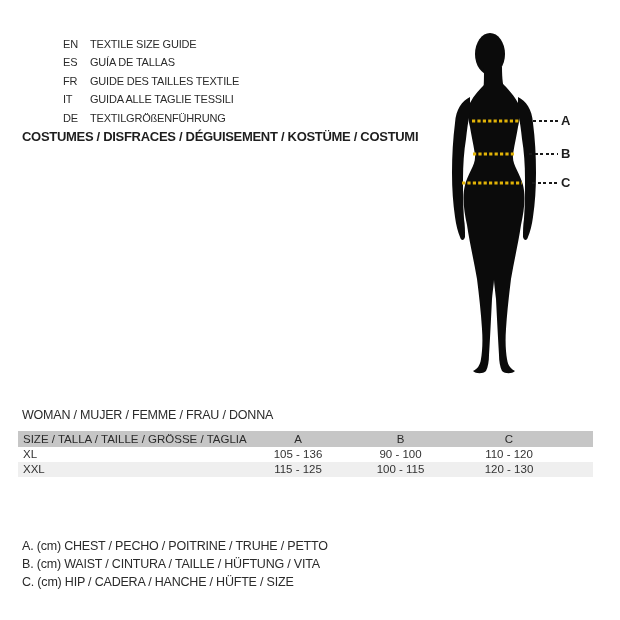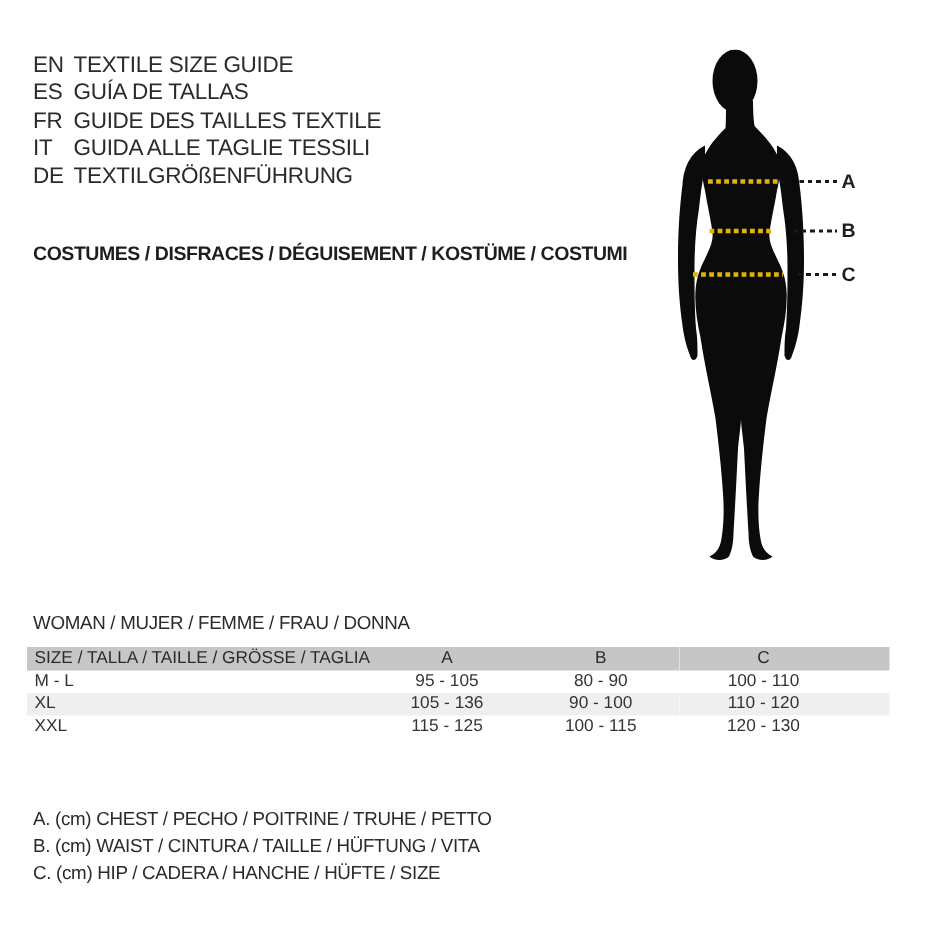--- a/index.html
+++ b/index.html
@@ -5,27 +5,27 @@
   html,body{margin:0;padding:0;}
   body{
     width:620px;height:620px;background:#ffffff;
     font-family:"Liberation Sans","DejaVu Sans",sans-serif;
     color:#2b2b2b;
   }
   .canvas{position:relative;width:620px;height:620px;background:#ffffff;overflow:hidden;}
 
   
   .lang-block{position:absolute;left:22px;top:35px;}
-  .lang-row{display:flex;height:18.4px;line-height:18.4px;font-size:15px;letter-spacing:-0.2px;}
+  .lang-row{display:flex;height:18.4px;line-height:18.4px;font-size:11px;letter-spacing:-0.2px;margin-left:41px;}
   .lang-code{width:27px;flex:0 0 27px;}
   .lang-label{white-space:nowrap;}
 
   
   .category-title{
-    position:absolute;left:22px;top:161px;font-size:13px;font-weight:700;
+    position:absolute;left:22px;top:129px;font-size:13px;font-weight:700;
     letter-spacing:-0.3px;white-space:nowrap;color:#1e1e1e;
   }
 
   
   .silhouette{position:absolute;left:450px;top:33px;width:88px;height:342px;}
 
   .connector{
     position:absolute;height:2px;
     background:repeating-linear-gradient(90deg,#191919 0 3px,transparent 3px 5.6px);
   }
@@ -181,26 +181,20 @@
     <thead>
       <tr>
         <th>SIZE / TALLA / TAILLE / GRÖSSE / TAGLIA</th>
         <th>A</th>
         <th>B</th>
         <th>C</th>
       </tr>
     </thead>
     <tbody>
       <tr>
-        <td>M - L</td>
-        <td>95 - 105</td>
-        <td>80 - 90</td>
-        <td>100 - 110</td>
-      </tr>
-      <tr>
         <td>XL</td>
         <td>105 - 136</td>
         <td>90 - 100</td>
         <td>110 - 120</td>
       </tr>
       <tr>
         <td>XXL</td>
         <td>115 - 125</td>
         <td>100 - 115</td>
         <td>120 - 130</td>

